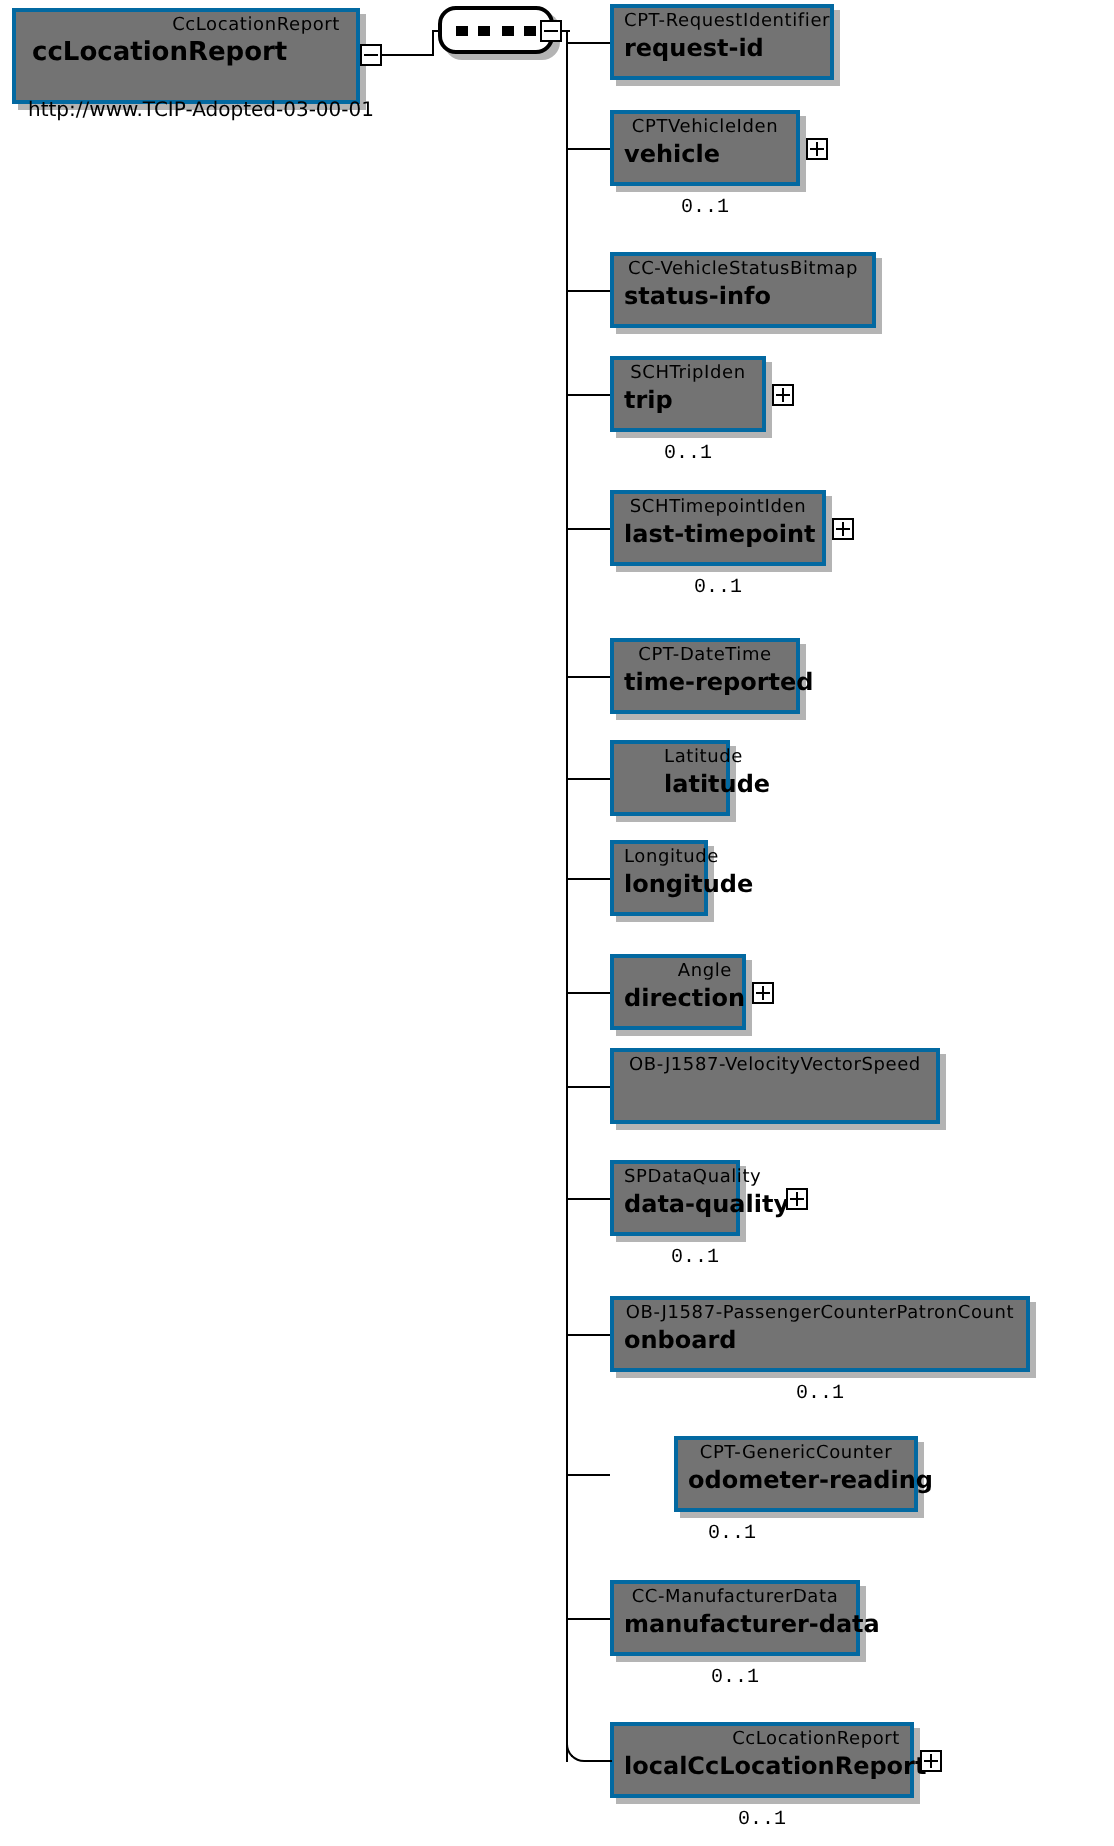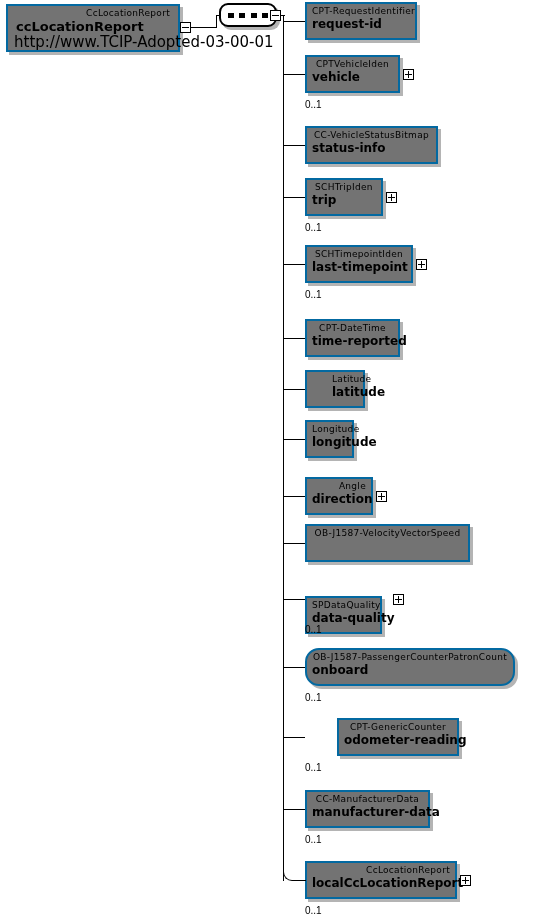--- a/index.html
+++ b/index.html
@@ -45,26 +45,27 @@
     font-size: 12px;
     font-weight: bold;
     line-height: 15px;
     color: #000000;
     text-align: left;
     padding: 0 5px 2px 5px;
     white-space: nowrap;
   }
   .node .url {
     font-family: "DejaVu Sans", sans-serif;
-    font-size: 15px;
+    font-size: 10px;
     line-height: 12px;
     color: #000000;
     text-align: left;
     padding: 0 6px 3px 6px;
     white-space: nowrap;
+    margin-top: 14px;
   }
 
   
   .node.root .type { text-align: right; padding-right: 8px; }
   .node.root .name { font-size: 13px; padding-left: 8px; }
 
   
   .toggle {
     position: absolute;
     width: 11px;
@@ -138,24 +139,25 @@
     position: absolute;
     border-left: 1px solid #000000;
     border-bottom: 1px solid #000000;
     border-bottom-left-radius: 9px;
     z-index: 1;
   }
 
   
   .card {
     position: absolute;
-    font-family: Liberation Sans, sans-serif;
+    font-family: Liberation Mono, monospace;
     font-size: 10px;
     line-height: 12px;
     color: #000000;
+    text-align: center;
     white-space: nowrap;
     z-index: 2;
   }
 </style>
 </head>
 <body>
 
 <div id="diagram">
 
   <div class="node root" style="left:6px; top:4px; width:174px; height:48px;">
@@ -234,28 +236,28 @@
       <div class="node" style="left: 305px; top: 477px; width: 68px; height: 38px;">
         <div class="type right">Angle</div>
         <div class="name">direction</div>
       </div>
       <div class="toggle plus" style="left: 376px; top: 491px;"></div>
       <div class="line-h" style="left: 283px; top: 543px; width: 22px;"></div>
       <div class="node" style="left: 305px; top: 524px; width: 165px; height: 38px;">
         <div class="type">OB-J1587-VelocityVectorSpeed</div>
       </div>
       <div class="line-h" style="left: 283px; top: 599px; width: 22px;"></div>
-      <div class="node" style="left: 305px; top: 596px; width: 77px; height: 38px;">
+      <div class="node" style="left: 305px; top: 580px; width: 65px; height: 38px;">
         <div class="type">SPDataQuality</div>
         <div class="name">data-quality</div>
       </div>
       <div class="toggle plus" style="left: 393px; top: 594px;"></div>
       <div class="card" style="left: 305px; top: 624px; width: 85px;">0..1</div>
       <div class="line-h" style="left: 283px; top: 667px; width: 22px;"></div>
-      <div class="node" style="left: 305px; top: 648px; width: 210px; height: 38px; border-radius: 14px;">
+      <div class="node" style="left: 305px; top: 648px; width: 210px; height: 38px;">
         <div class="type">OB-J1587-PassengerCounterPatronCount</div>
         <div class="name">onboard</div>
       </div>
       <div class="card" style="left: 305px; top: 692px; width: 210px;">0..1</div>
       <div class="line-h" style="left: 283px; top: 737px; width: 22px;"></div>
       <div class="node" style="left: 305px; top: 718px; width: 122px; height: 38px; margin-left: 32px;">
         <div class="type">CPT-GenericCounter</div>
         <div class="name">odometer-reading</div>
       </div>
       <div class="card" style="left: 305px; top: 762px; width: 122px;">0..1</div>

